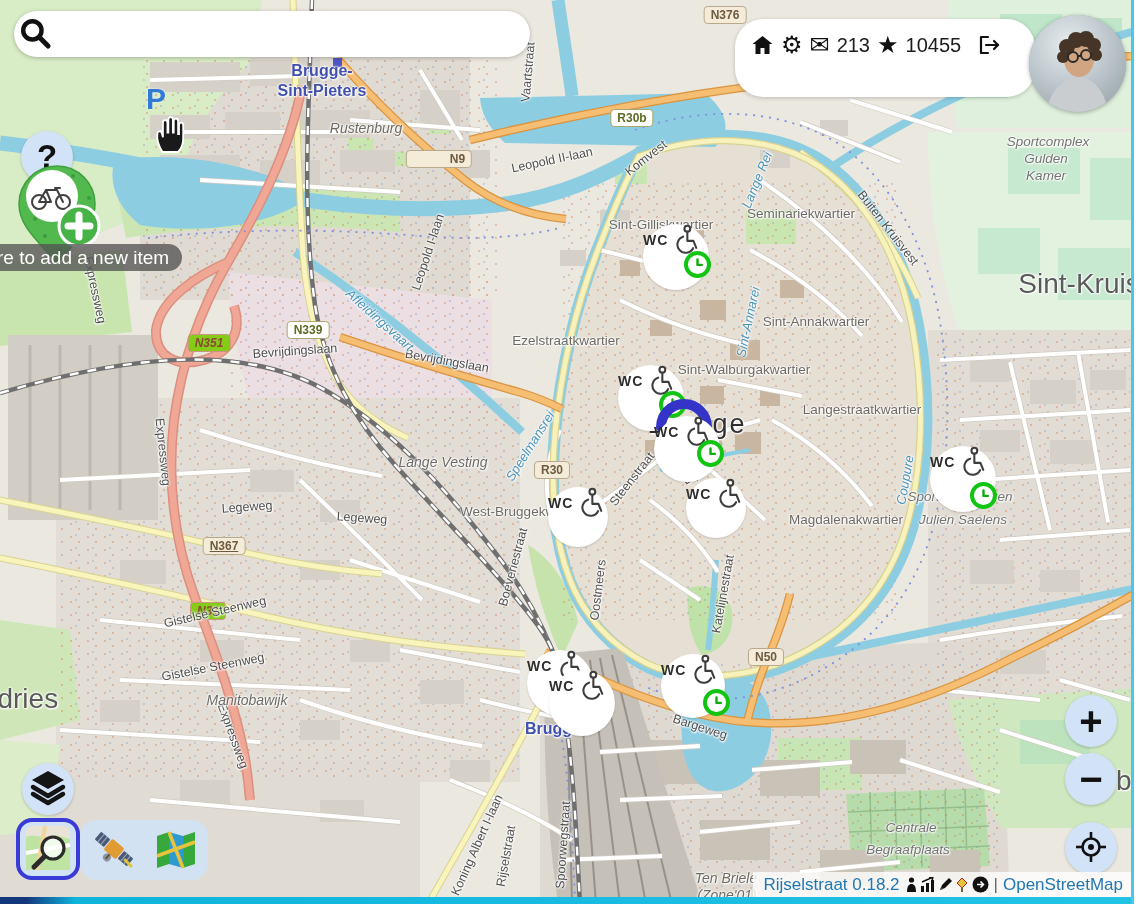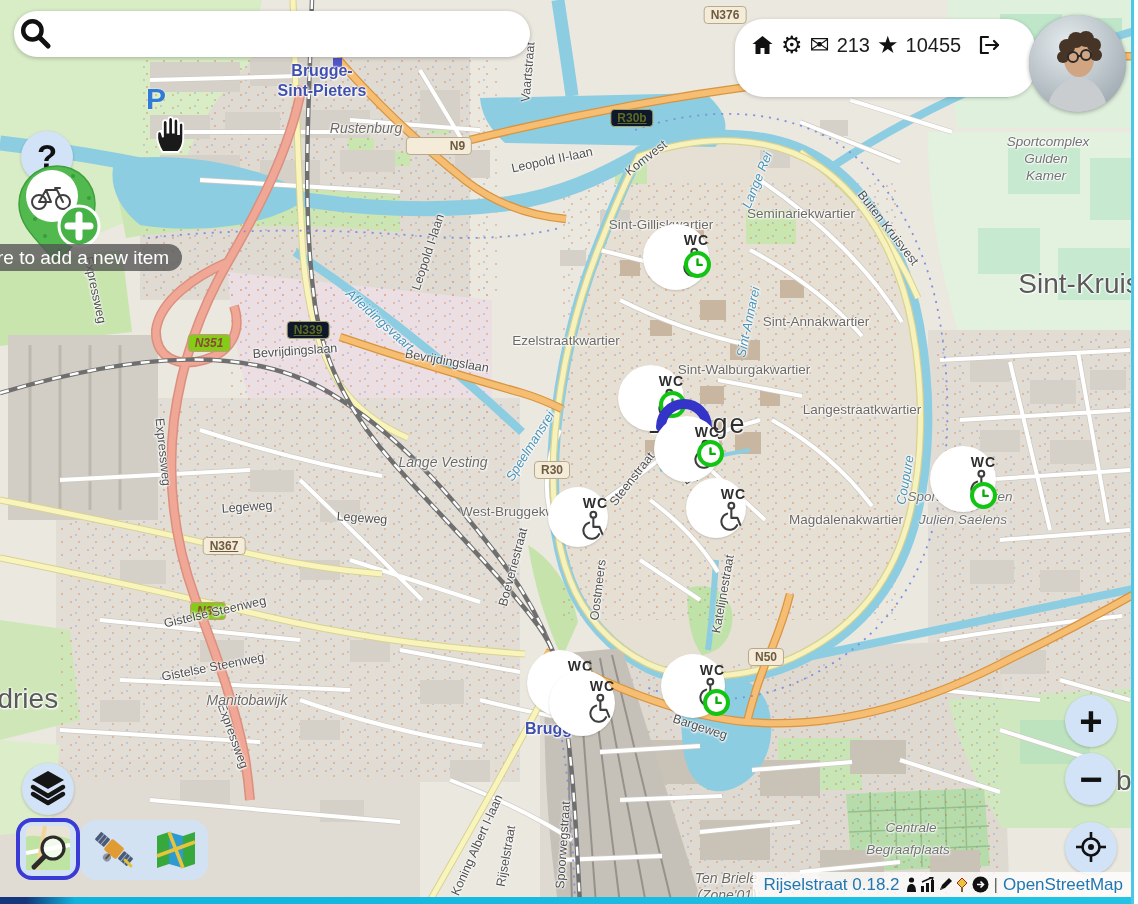--- a/index.html
+++ b/index.html
@@ -17,25 +17,25 @@
   .lbl-town{font-size:28px;color:#5a5a5a;}
   .lbl-city{font-size:27px;color:#2f2f2f;letter-spacing:2px;}
   .lbl-street{font-size:12.5px;color:#4f4f4f;}
   .lbl-water-i{font-size:13px;color:#4a93b8;font-style:italic;}
   .lbl-green-i{font-size:13.5px;color:#737373;font-style:italic;}
   .lbl-station{font-size:16px;color:#4050ae;font-weight:bold;}
   
   .shield{position:absolute;transform:translate(-50%,-50%);font-size:12px;font-weight:bold;
     padding:1px 6px;border-radius:4px;border:1.5px solid;white-space:nowrap;}
   .shield-tan{background:#F4ECD9;border-color:#B8A98C;color:#6E5B3F;}
-  .shield-yellow{background:#0f172a;border-color:#A8A86E;color:#5d6b24;text-decoration:underline;}
+  .shield-yellow{background:#ffffff;border-color:#A8A86E;color:#5d6b24;}
   .shield-salmon{background:#84cc16;border-color:#C89483;color:#8a4a36;font-style:italic;}
   
   .poi{position:absolute;background:#fff;border-radius:50%;
-    display:flex;flex-direction:column;align-items:flex-end;
+    display:flex;align-items:flex-start;
     box-shadow:0 1px 2px rgba(0,0,0,.15);cursor:pointer;}
   .poi .wc{font-weight:bold;color:#2e2e2e;font-size:14px;letter-spacing:1px;line-height:1;margin-top:9px;}
   .poi svg{flex:0 0 auto;}
   .clock{position:absolute;width:27px;height:27px;border-radius:50%;background:#fff;
     border:4px solid #12c512;box-sizing:border-box;display:flex;align-items:center;justify-content:center;}
   .blue-arc{position:absolute;pointer-events:none;}
   
   .searchbar{position:absolute;left:14px;top:11px;width:516px;height:46px;background:#fff;
     border-radius:24px;box-shadow:0 1px 4px rgba(0,0,0,.25);display:flex;align-items:center;}
   .searchbar input{flex:1;border:none;outline:none;background:transparent;margin-left:19px;
@@ -280,21 +280,21 @@
       <path d="M148,238 C200,232 300,226 420,236 C470,240 520,238 560,228"></path>
       <path d="M635,130 C705,105 785,108 842,146 C895,185 928,250 940,322 C952,395 950,470 930,538 C908,606 862,652 802,680 C750,704 688,706 644,686"></path>
       <path d="M545,662 C558,706 568,766 572,834 L575,900"></path>
     </g>
     <rect x="333" y="58" width="9" height="9" fill="#5055c8"></rect>
   </svg>
 
   <div id="shields-layer">
       <span class="shield shield-tan" style="left: 725px; top: 15px;">N376</span>
       <span class="shield shield-yellow" style="left: 632px; top: 118px;">R30b</span>
-      <span class="shield shield-tan" style="left: 439px; top: 146px; padding-left: 43px;">N9</span>
+      <span class="shield shield-tan" style="left: 439px; top: 159px; padding-left: 43px;">N9</span>
       <span class="shield shield-yellow" style="left: 308px; top: 330px;">N339</span>
       <span class="shield shield-salmon" style="left: 209px; top: 343px;">N351</span>
       <span class="shield shield-tan" style="left: 552px; top: 470px;">R30</span>
       <span class="shield shield-tan" style="left: 224px; top: 546px; text-decoration: underline;">N367</span>
       <span class="shield shield-salmon" style="left: 208px; top: 611px;">N31</span>
       <span class="shield shield-tan" style="left: 766px; top: 657px;">N50</span>
     </div>
   <div id="labels-layer">
       <span class="map-label lbl-station" style="left: 322px; top: 71px; transform: translate(-50%, -50%);">Brugge-</span>
       <span class="map-label lbl-station" style="left: 322px; top: 91px; transform: translate(-50%, -50%);">Sint-Pieters</span>

